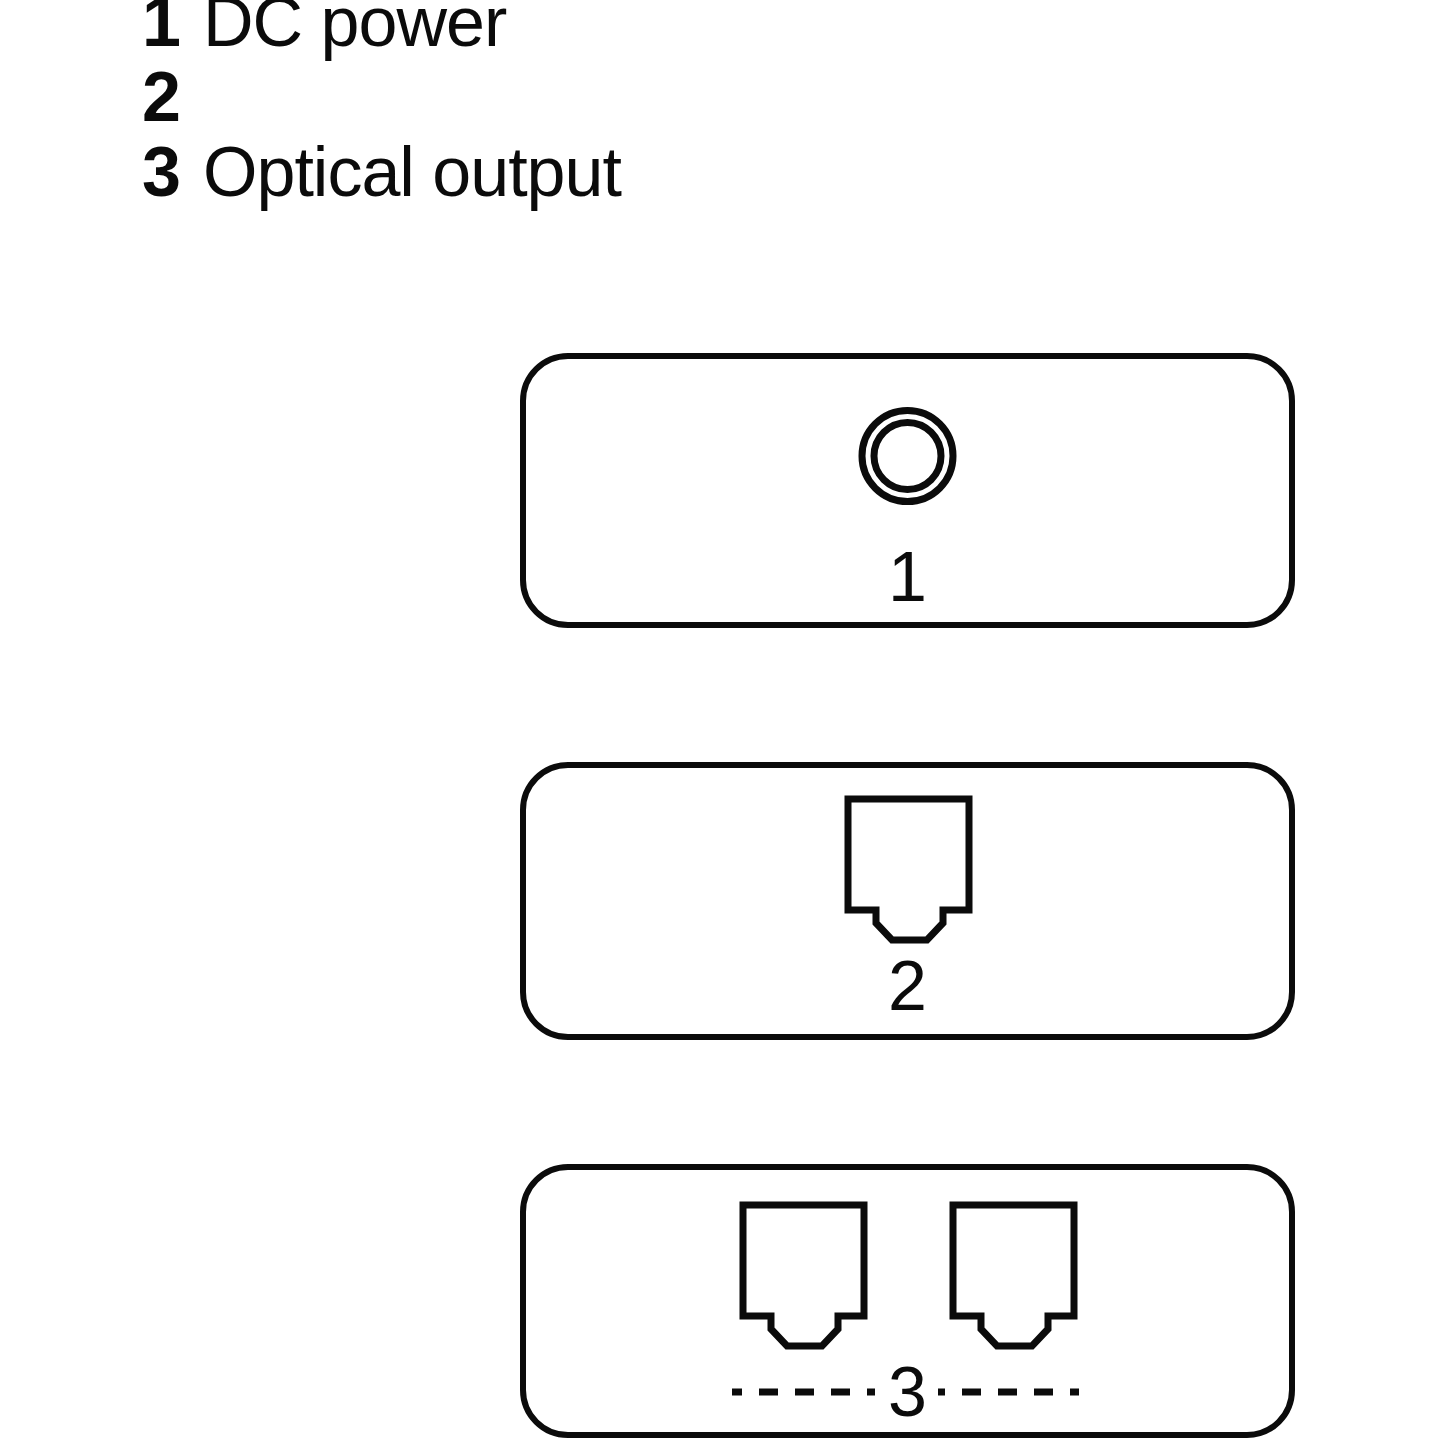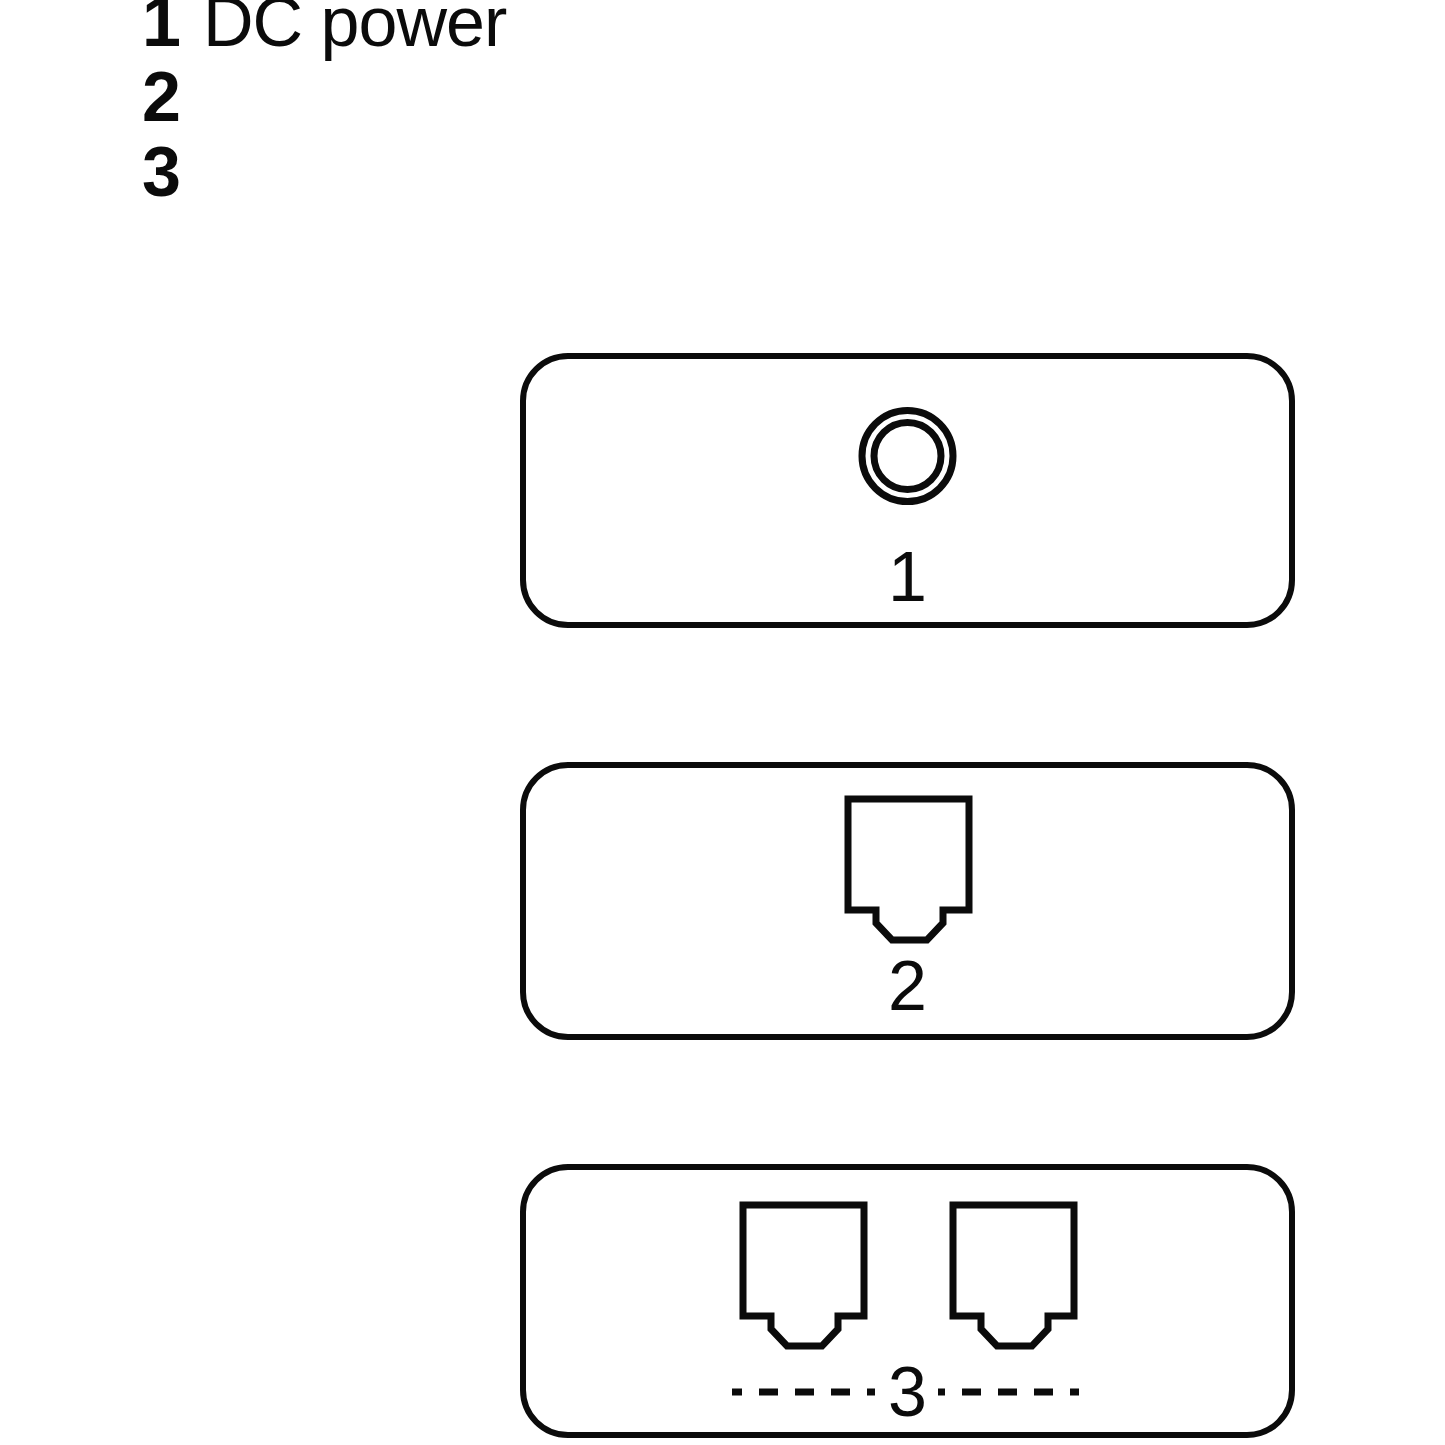--- a/index.html
+++ b/index.html
@@ -82,20 +82,21 @@
 <div class="legend">
   <div class="legend-row">
     <span class="legend-num">1</span>
     <span class="legend-label">DC power</span>
   </div>
   <div class="legend-row">
     <span class="legend-num">2</span>
   </div>
   <div class="legend-row">
     <span class="legend-num">3</span>
+    <span class="legend-label">Optical output</span>
   </div>
 </div>
 
 <section class="panel panel-1">
   <svg viewBox="0 0 763 263">
     <circle cx="381.5" cy="97" r="45.5"></circle>
     <circle cx="381.5" cy="97" r="33.5"></circle>
   </svg>
   <div class="panel-label">1</div>
 </section>

